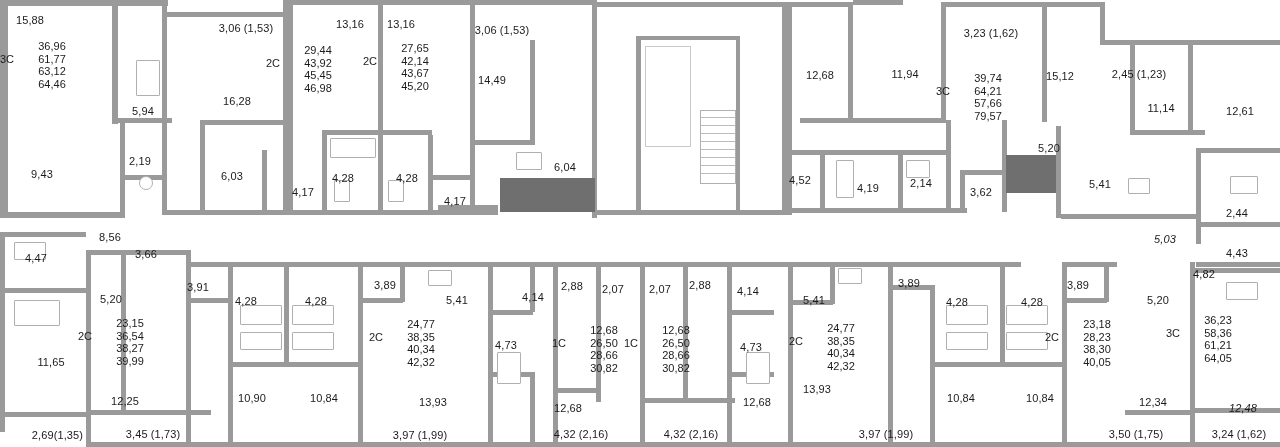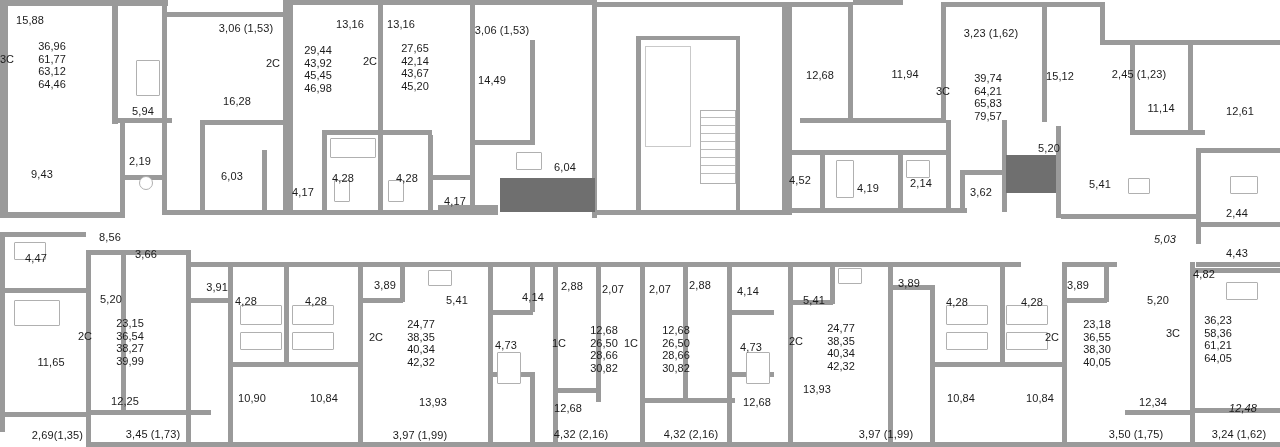--- a/index.html
+++ b/index.html
@@ -239,21 +239,21 @@
       <div class="lbl" style="left: 1131px; top: 102px; width: 60px;">11,14</div>
       <div class="lbl" style="left: 1210px; top: 105px; width: 60px;">12,61</div>
       <div class="lbl" style="left: 1207px; top: 207px; width: 60px;">2,44</div>
       <div class="lbl" style="left: 1207px; top: 247px; width: 60px;">4,43</div>
       <div class="lbl" style="left: 1135px; top: 233px; width: 60px; font-style: italic;">5,03</div>
       <div class="lbl" style="left: 1174px; top: 268px; width: 60px;">4,82</div>
       <div class="lbl" style="left: 80px; top: 231px; width: 60px;">8,56</div>
       <div class="lbl" style="left: 6px; top: 252px; width: 60px;">4,47</div>
       <div class="lbl" style="left: 116px; top: 248px; width: 60px;">3,66</div>
       <div class="lbl" style="left: 81px; top: 293px; width: 60px;">5,20</div>
-      <div class="lbl" style="left: 168px; top: 281px; width: 60px; text-align: right;">3,91</div>
+      <div class="lbl" style="left: 168px; top: 281px; width: 60px;">3,91</div>
       <div class="lbl" style="left: 21px; top: 356px; width: 60px;">11,65</div>
       <div class="lbl" style="left: 95px; top: 395px; width: 60px;">12,25</div>
       <div class="lbl" style="left: 11px; top: 429px; width: 72px; text-align: right;">2,69(1,35)</div>
       <div class="lbl" style="left: 117px; top: 428px; width: 72px;">3,45 (1,73)</div>
       <div class="lbl" style="left: 216px; top: 295px; width: 60px;">4,28</div>
       <div class="lbl" style="left: 286px; top: 295px; width: 60px;">4,28</div>
       <div class="lbl" style="left: 222px; top: 392px; width: 60px;">10,90</div>
       <div class="lbl" style="left: 294px; top: 392px; width: 60px;">10,84</div>
       <div class="lbl" style="left: 355px; top: 279px; width: 60px;">3,89</div>
       <div class="lbl" style="left: 427px; top: 294px; width: 60px;">5,41</div>
@@ -283,23 +283,23 @@
       <div class="lbl" style="left: 1128px; top: 294px; width: 60px;">5,20</div>
       <div class="lbl" style="left: 1123px; top: 396px; width: 60px;">12,34</div>
       <div class="lbl" style="left: 1100px; top: 428px; width: 72px;">3,50 (1,75)</div>
       <div class="lbl" style="left: 1203px; top: 428px; width: 72px;">3,24 (1,62)</div>
       <div class="lbl" style="left: 1213px; top: 402px; width: 60px; font-style: italic;">12,48</div>
     </div>
   <div id="units">
       <div class="stack" style="left: 22px; top: 40px; width: 60px;"><span class="t" style="position: absolute; left: -22px; top: 13px;">3С</span><span class="t">36,96</span><span class="t">61,77</span><span class="t">63,12</span><span class="t">64,46</span></div>
       <div class="stack" style="left: 288px; top: 44px; width: 60px;"><span class="t" style="position: absolute; left: -22px; top: 13px;">2С</span><span class="t">29,44</span><span class="t">43,92</span><span class="t">45,45</span><span class="t">46,98</span></div>
       <div class="stack" style="left: 385px; top: 42px; width: 60px;"><span class="t" style="position: absolute; left: -22px; top: 13px;">2С</span><span class="t">27,65</span><span class="t">42,14</span><span class="t">43,67</span><span class="t">45,20</span></div>
-      <div class="stack" style="left: 958px; top: 72px; width: 60px;"><span class="t" style="position: absolute; left: -22px; top: 13px;">3С</span><span class="t">39,74</span><span class="t">64,21</span><span class="t">65,83</span><span class="t">79,57</span></div>
+      <div class="stack" style="left: 958px; top: 72px; width: 60px;"><span class="t" style="position: absolute; left: -22px; top: 13px;">3С</span><span class="t">39,74</span><span class="t">64,21</span><span class="t">57,66</span><span class="t">79,57</span></div>
       <div class="stack" style="left: 100px; top: 317px; width: 60px;"><span class="t" style="position: absolute; left: -22px; top: 13px;">2С</span><span class="t">23,15</span><span class="t">36,54</span><span class="t">38,27</span><span class="t">39,99</span></div>
       <div class="stack" style="left: 391px; top: 318px; width: 60px;"><span class="t" style="position: absolute; left: -22px; top: 13px;">2С</span><span class="t">24,77</span><span class="t">38,35</span><span class="t">40,34</span><span class="t">42,32</span></div>
       <div class="stack" style="left: 574px; top: 324px; width: 60px;"><span class="t" style="position: absolute; left: -22px; top: 13px;">1С</span><span class="t">12,68</span><span class="t">26,50</span><span class="t">28,66</span><span class="t">30,82</span></div>
       <div class="stack" style="left: 646px; top: 324px; width: 60px;"><span class="t" style="position: absolute; left: -22px; top: 13px;">1С</span><span class="t">12,68</span><span class="t">26,50</span><span class="t">28,66</span><span class="t">30,82</span></div>
       <div class="stack" style="left: 811px; top: 322px; width: 60px;"><span class="t" style="position: absolute; left: -22px; top: 13px;">2С</span><span class="t">24,77</span><span class="t">38,35</span><span class="t">40,34</span><span class="t">42,32</span></div>
-      <div class="stack" style="left: 1067px; top: 318px; width: 60px;"><span class="t" style="position: absolute; left: -22px; top: 13px;">2С</span><span class="t">23,18</span><span class="t">36,55</span><span class="t">38,30</span><span class="t">40,05</span></div>
+      <div class="stack" style="left: 1067px; top: 318px; width: 60px;"><span class="t" style="position: absolute; left: -22px; top: 13px;">2С</span><span class="t">23,18</span><span class="t">28,23</span><span class="t">38,30</span><span class="t">40,05</span></div>
       <div class="stack" style="left: 1188px; top: 314px; width: 60px;"><span class="t" style="position: absolute; left: -22px; top: 13px;">3С</span><span class="t">36,23</span><span class="t">58,36</span><span class="t">61,21</span><span class="t">64,05</span></div>
     </div>
 
 </div>
 
 </body></html>

